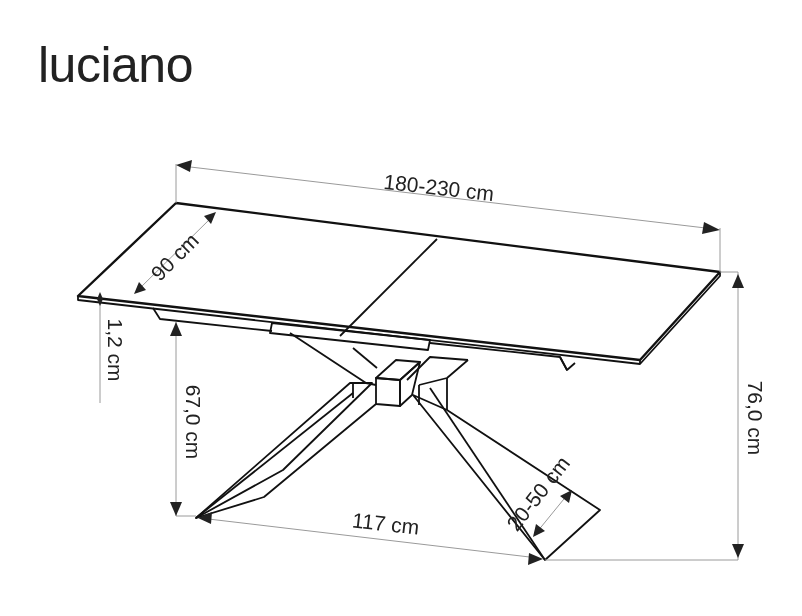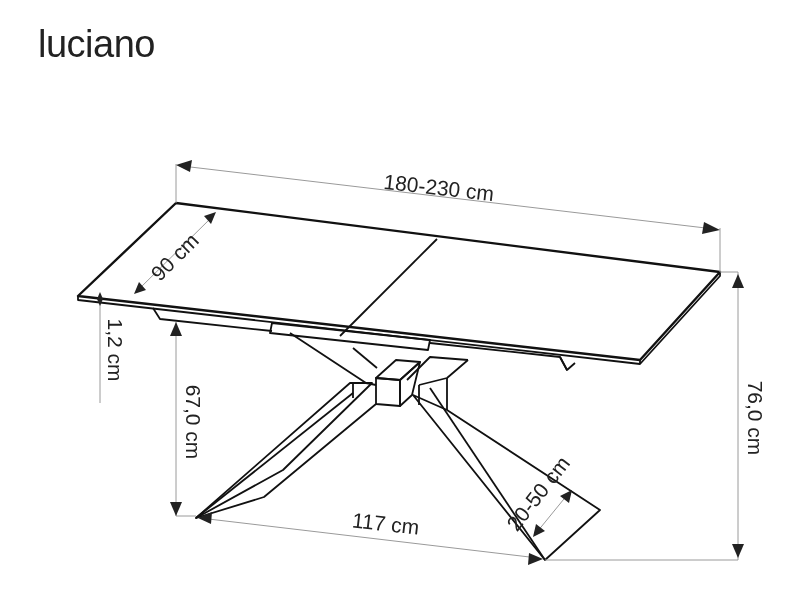--- a/index.html
+++ b/index.html
@@ -1,17 +1,17 @@
 <!DOCTYPE html>
 <html><head>
 <meta charset="utf-8">
 <style>
   html, body { margin:0; padding:0; background:#ffffff; }
   body { width:802px; height:616px; position:relative; overflow:hidden; font-family:"Liberation Sans", sans-serif; }
-  .title { position:absolute; left:38px; top:23px; font-size:38px; color:#222222; letter-spacing:-0.5px; font-family:"Liberation Sans", sans-serif; }
+  .title { position:absolute; left:38px; top:36px; font-size:50px; color:#222222; letter-spacing:-0.5px; font-family:"Liberation Sans", sans-serif; }
   svg { position:absolute; left:0; top:0; }
   .dim { fill:#222; font-family:"Liberation Sans", sans-serif; font-size:21px; }
   .thick { stroke:#111; stroke-width:2.4; fill:none; stroke-linejoin:round; }
   .edge { stroke:#111; stroke-width:1.8; fill:none; stroke-linejoin:round; }
   .dimline { stroke:#9a9a9a; stroke-width:1; fill:none; }
   .arrow { fill:#222; }
 </style>
 </head>
 <body>
 

